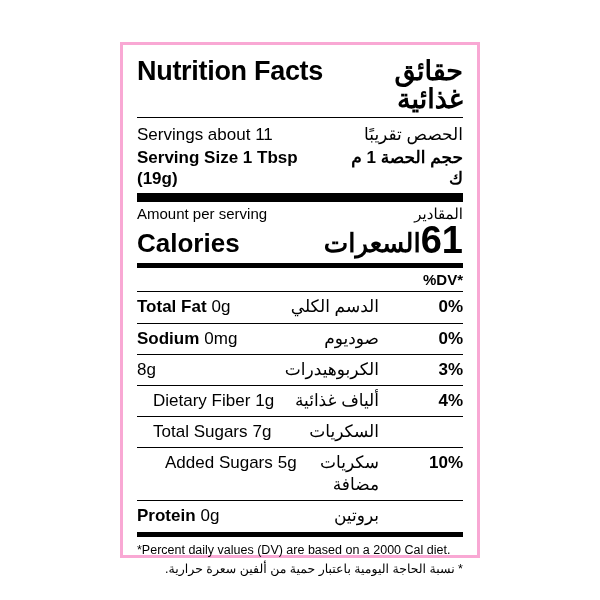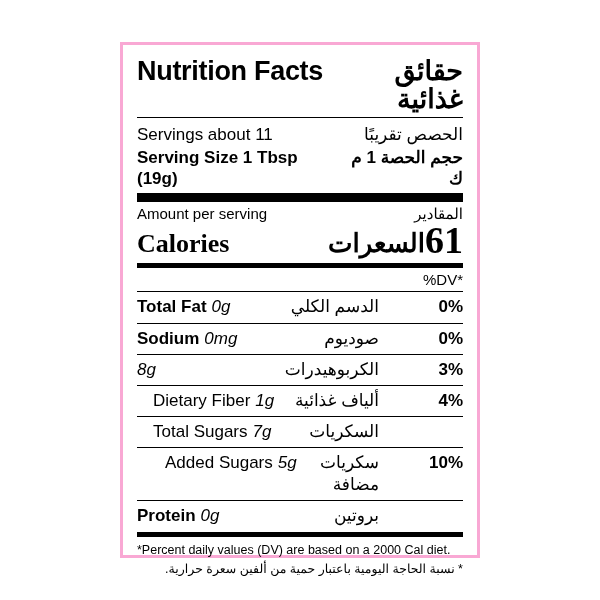--- a/index.html
+++ b/index.html
@@ -100,51 +100,50 @@
   .amount-row {
     font-size: 15px;
     display: flex;
     justify-content: space-between;
     align-items: baseline;
   }
   .calories-block {
     display: flex;
     align-items: flex-end;
     margin-top: -2px;
-    font-family: Liberation Serif, serif;
   }
   .cal-left {
     display: flex;
     align-items: baseline;
     gap: 8px;
     font-size: 26px;
     font-weight: bold;
   }
   .cal-value {
     font-size: 38px;
     font-weight: bold;
     line-height: 1;
   }
 
   .dv-row {
     text-align: right;
     font-size: 15px;
-    font-weight: normal;
+    font-weight: bold;
     margin: 2px 0 1px 0;
   }
 
   
   .nutrient {
     font-size: 17px;
     line-height: 1.3;
     padding: 1px 0;
   }
   .nutrient .name-en { font-weight: bold; }
   .nutrient .name-ar { font-weight: normal; }
-  .nutrient .amt { font-weight: normal; font-style: italic; }
+  .nutrient .amt { font-weight: normal; }
   .nutrient .dv { font-weight: bold; }
   .nutrient.indent { padding-left: 16px; }
   .nutrient.indent .name-en,
   .nutrient.indent .name-ar { font-weight: normal; }
   .nutrient.indent2 { padding-left: 28px; }
   .nutrient.indent2 .name-en,
   .nutrient.indent2 .name-ar { font-weight: normal; }
 
   .left-group {
     display: flex;

